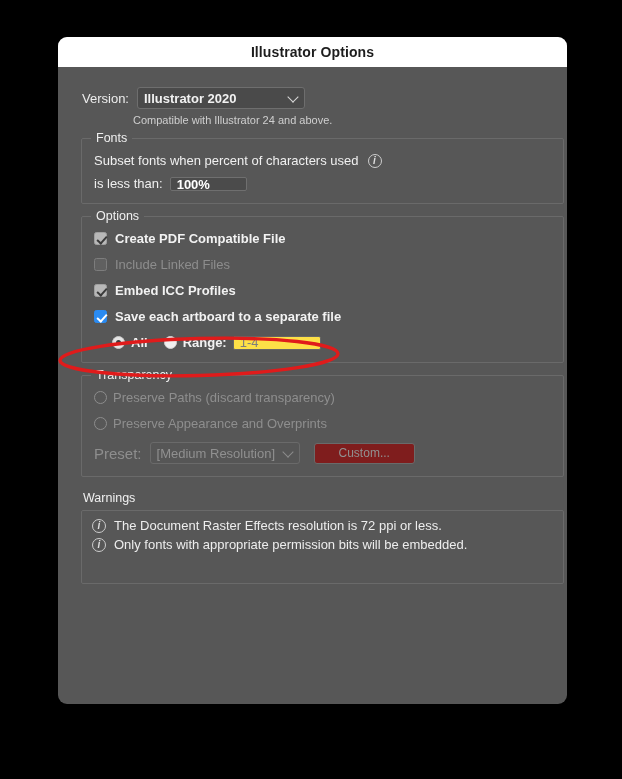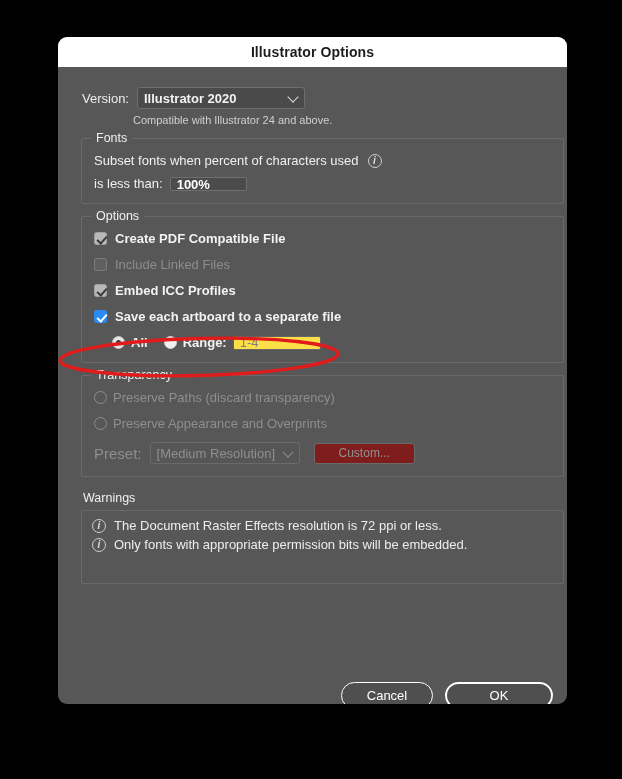--- a/index.html
+++ b/index.html
@@ -298,24 +298,20 @@
         <div class="warn-item">
           <span class="info-icon">i</span>
           <span class="txt">The Document Raster Effects resolution is 72 ppi or less.</span>
         </div>
         <div class="warn-item">
           <span class="info-icon">i</span>
           <span class="txt">Only fonts with appropriate permission bits will be embedded.</span>
         </div>
       </div>
 
-      <div class="btnrow">
-        <div class="btn">Cancel</div>
-        <div class="btn default">OK</div>
-      </div>
 
     </div>
   </div>
 
   <svg class="annot" width="622" height="779" viewBox="0 0 622 779">
     <ellipse cx="199" cy="357" rx="139" ry="18.5" fill="none" stroke="#e01b1b" stroke-width="3.4" transform="rotate(-1.4 199 357)"></ellipse>
   </svg>
 
 </div>
 

